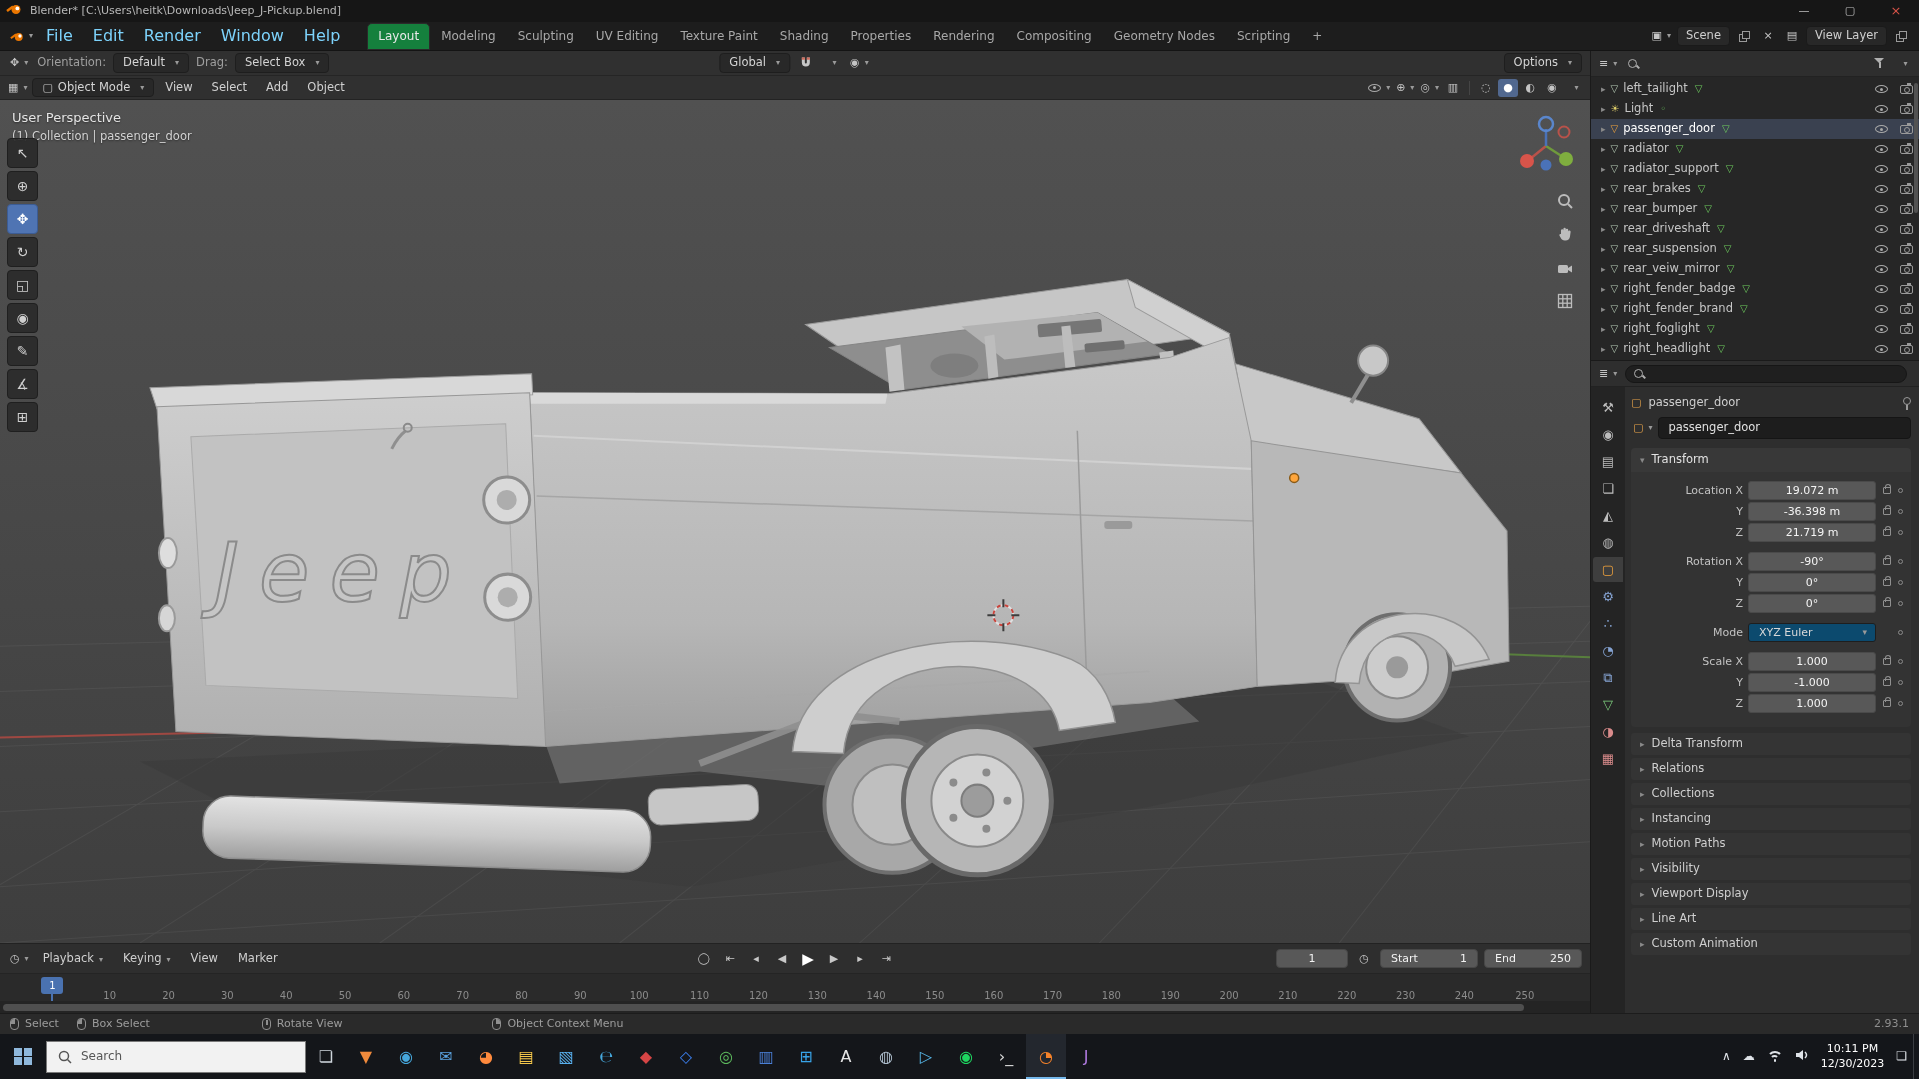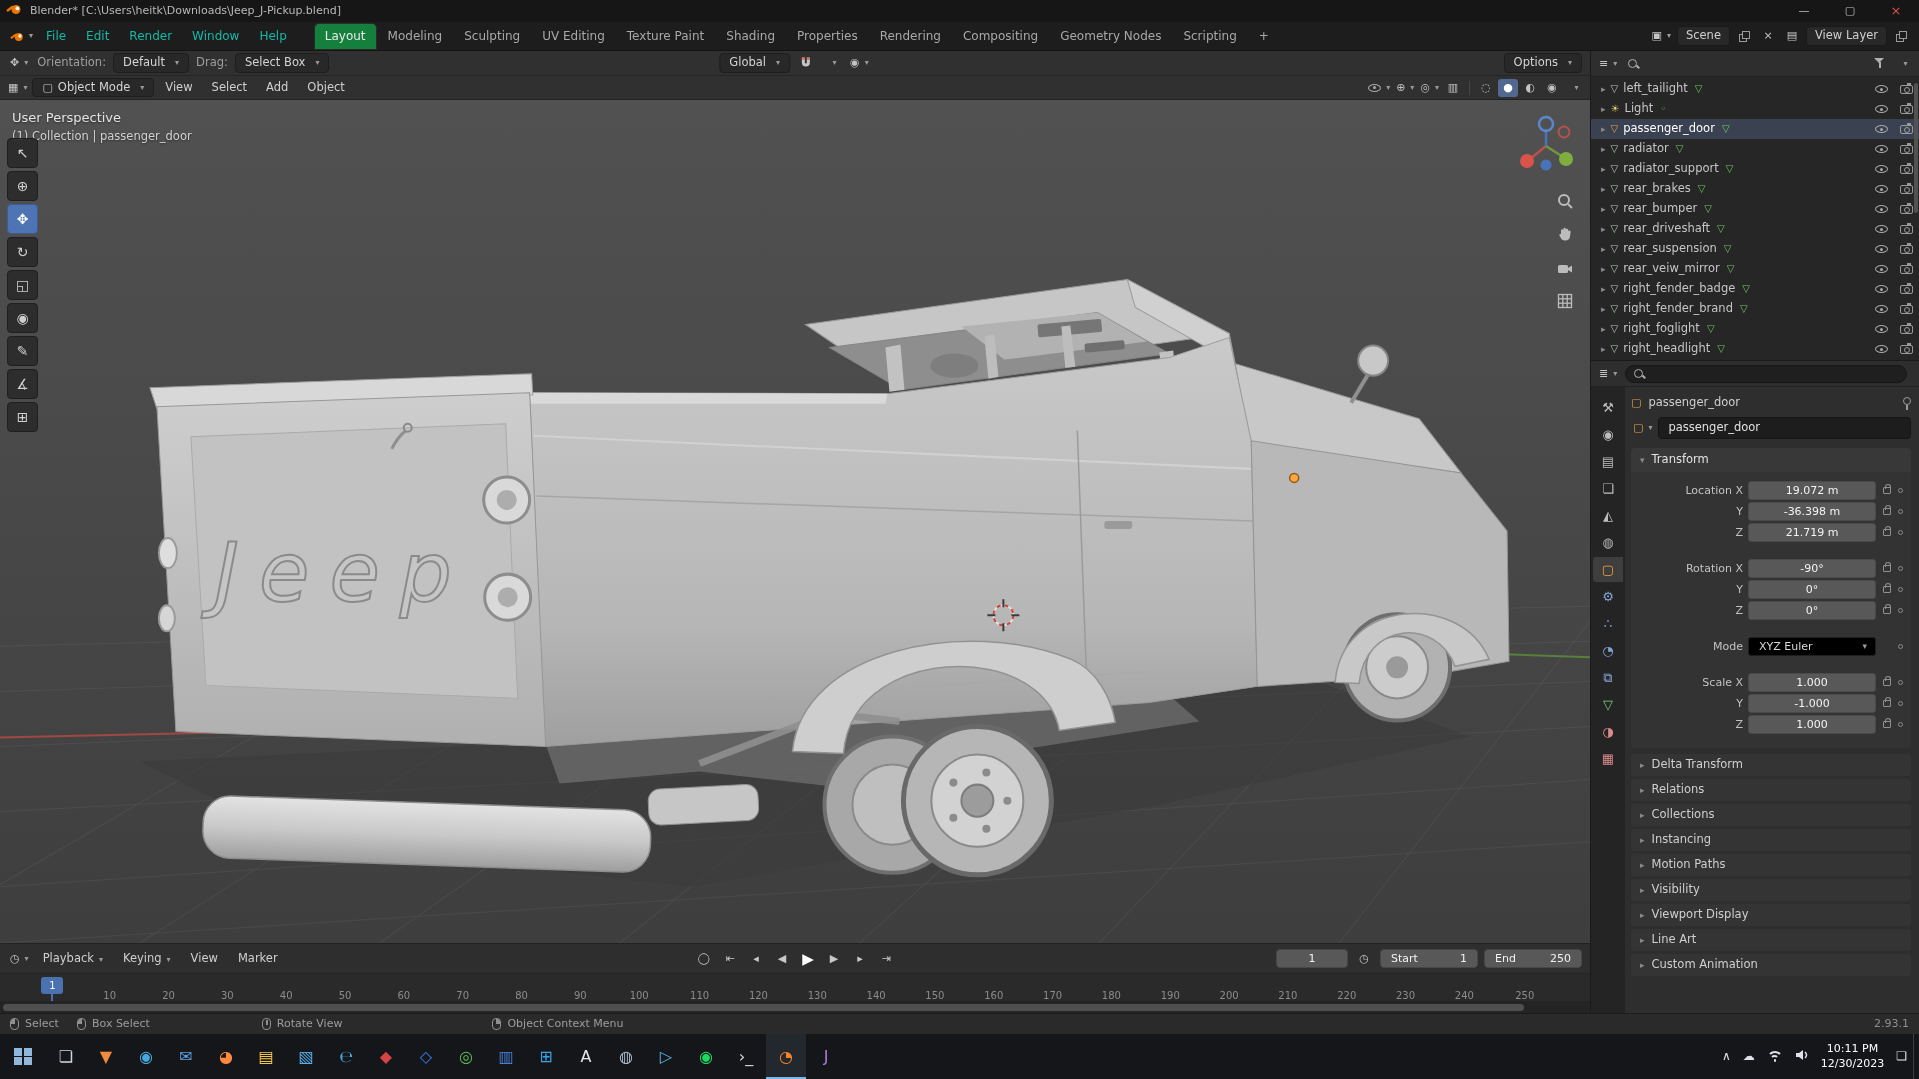--- a/index.html
+++ b/index.html
@@ -7,21 +7,21 @@
   body{font-family:"DejaVu Sans",sans-serif;font-size:12px;color:#c8c8c8;background:#2b2b2b;line-height:1.2}
   #app{display:flex;flex-direction:column;width:100%;height:100%}
   
   #titlebar{height:22px;background:#161616;display:flex;align-items:center;padding-left:6px;gap:8px;flex:0 0 auto}
   #title-text{color:#b8b8b8;font-size:11px}
   .win-controls{margin-left:auto;display:flex;height:100%}
   .wc{width:46px;display:flex;align-items:center;justify-content:center;font-size:11px;color:#c0c0c0}
   .wc.close{color:#d85348;font-size:13px}
   
   #menubar{height:29px;background:#1d1d1d;display:flex;align-items:center;padding:0 8px;gap:2px;flex:0 0 auto;border-bottom:1px solid #141414}
-  .menu{padding:3px 9px;font-size:12px;color:#14b8a6;border-radius:4px}
+  .menu{padding:3px 9px;font-size:16px;color:#7dd3fc;border-radius:4px}
   .ws-tabs{display:flex;margin-left:16px;align-items:flex-end;height:100%}
   .ws{padding:5px 10px 6px;font-size:12px;color:#a8a8a8;border-radius:5px 5px 0 0;border:1px solid transparent;white-space:nowrap}
   .ws.on{background:#15803d;color:#e8e8e8;border-color:#2a2a2a}
   .scene-cluster{margin-left:auto;display:flex;align-items:center;gap:4px;font-size:11.5px}
   .pill{background:#282828;border:1px solid #1a1a1a;border-radius:4px;padding:2px 8px;color:#cfcfcf;display:flex;gap:6px;align-items:center;white-space:nowrap}
   .dd::after{content:"▾";font-size:8px;color:#9a9a9a;margin-left:5px}
   
   #mainrow{flex:1;display:flex;min-height:0}
   #leftcol{flex:1;display:flex;flex-direction:column;min-width:0;border-right:1px solid #1a1a1a}
   #toolsettings{height:25px;background:#303030;border-bottom:1px solid #252525;display:flex;align-items:center;padding:0 8px;gap:7px;font-size:11.5px;position:relative;flex:0 0 auto}
@@ -84,24 +84,24 @@
   .ptab{width:30px;height:25px;display:flex;align-items:center;justify-content:center;font-size:13px;border-radius:3px 0 0 3px}
   .ptab.on{background:#3e3e3e}
   #props-content{flex:1;padding:4px 8px 0 6px;overflow:hidden;position:relative}
   .breadcrumb{height:24px;display:flex;align-items:center;gap:7px;font-size:11.5px;color:#cfcfcf}
   .objico{color:#e8a44a;font-size:11px}
   .namerow{height:26px;display:flex;gap:4px;align-items:center;margin-bottom:7px}
   .nameinput{flex:1;background:#1d1d1d;border:1px solid #151515;border-radius:4px;padding:3px 9px;color:#e0e0e0;font-size:11.5px}
   .panel-h{height:24px;display:flex;align-items:center;gap:7px;background:#383838;border-radius:4px 4px 0 0;padding:0 9px;font-size:11.5px;color:#e2e2e2;margin-top:2px}
   .panel-body{background:#333333;border-radius:0 0 4px 4px;padding:7px 6px 12px 2px;margin-bottom:6px}
   .tf-row{height:19px;display:flex;align-items:center;gap:5px;margin:2px 0}
-  .tf-row.gap{margin-top:17px}
+  .tf-row.gap{margin-top:10px}
   .tf-label{width:110px;text-align:right;color:#c2c2c2;font-size:11px;flex:0 0 auto}
   .tf-value{flex:1;background:#585858;border:1px solid #4a4a4a;border-radius:3px;text-align:center;color:#f4f4f4;font-size:11px;padding:2px 0;position:relative}
-  .tf-value[data-kind="menu"]{background:#000000;border-color:#1e1e1e;text-align:left;padding-left:10px;color:#d8d8d8}
+  .tf-value[data-kind="menu"]{background:#0c4a6e;border-color:#1e1e1e;text-align:left;padding-left:10px;color:#d8d8d8}
   .tf-value[data-kind="menu"]::after{content:"▾";position:absolute;right:8px;top:3px;font-size:9px;color:#9a9a9a}
   .nolock .lockico{visibility:hidden}
   .sec{height:22px;background:#343434;border-radius:3px;margin-top:3px;display:flex;align-items:center;gap:7px;padding:0 9px;font-size:11.5px;color:#cfcfcf}
   
   .eyeico{display:inline-block;width:13px;height:8px;border:1px solid #a8a8a8;border-radius:50%;position:relative}
   .eyeico::after{content:"";position:absolute;left:4px;top:1.5px;width:3px;height:3px;background:#a8a8a8;border-radius:50%}
   .camico{display:inline-block;width:13px;height:9px;border:1px solid #9a9a9a;border-radius:2px;position:relative;margin-left:7px}
   .camico::before{content:"";position:absolute;right:1px;top:-3px;width:4px;height:2px;background:#9a9a9a}
   .camico::after{content:"";position:absolute;left:3px;top:1px;width:4px;height:4px;border:1px solid #9a9a9a;border-radius:50%}
   .magico{display:inline-block;width:12px;height:12px;position:relative}
@@ -898,20 +898,27 @@
 
   <div id="taskbar">
     <div class="tb-start">
         <span class="winlogo">
           <i></i>
           <i></i>
           <i></i>
           <i></i>
         </span>
       </div>
+    <div class="tb-search">
+      <svg width="14" height="14" viewBox="0 0 14 14">
+          <circle cx="6" cy="6" r="4.5" fill="none" stroke="#555" stroke-width="1.5"></circle>
+          <line x1="9.5" y1="9.5" x2="13" y2="13" stroke="#555" stroke-width="1.5"></line>
+        </svg>
+      <span>Search</span>
+    </div>
     <div class="tb-apps">
       <div class="tb-app">
           <span style="color:#cfd6dd">❏</span>
         </div>
         <div class="tb-app">
           <span style="color:#f08a3c">▼</span>
         </div>
         <div class="tb-app">
           <span style="color:#46a8dd">◉</span>
         </div>

